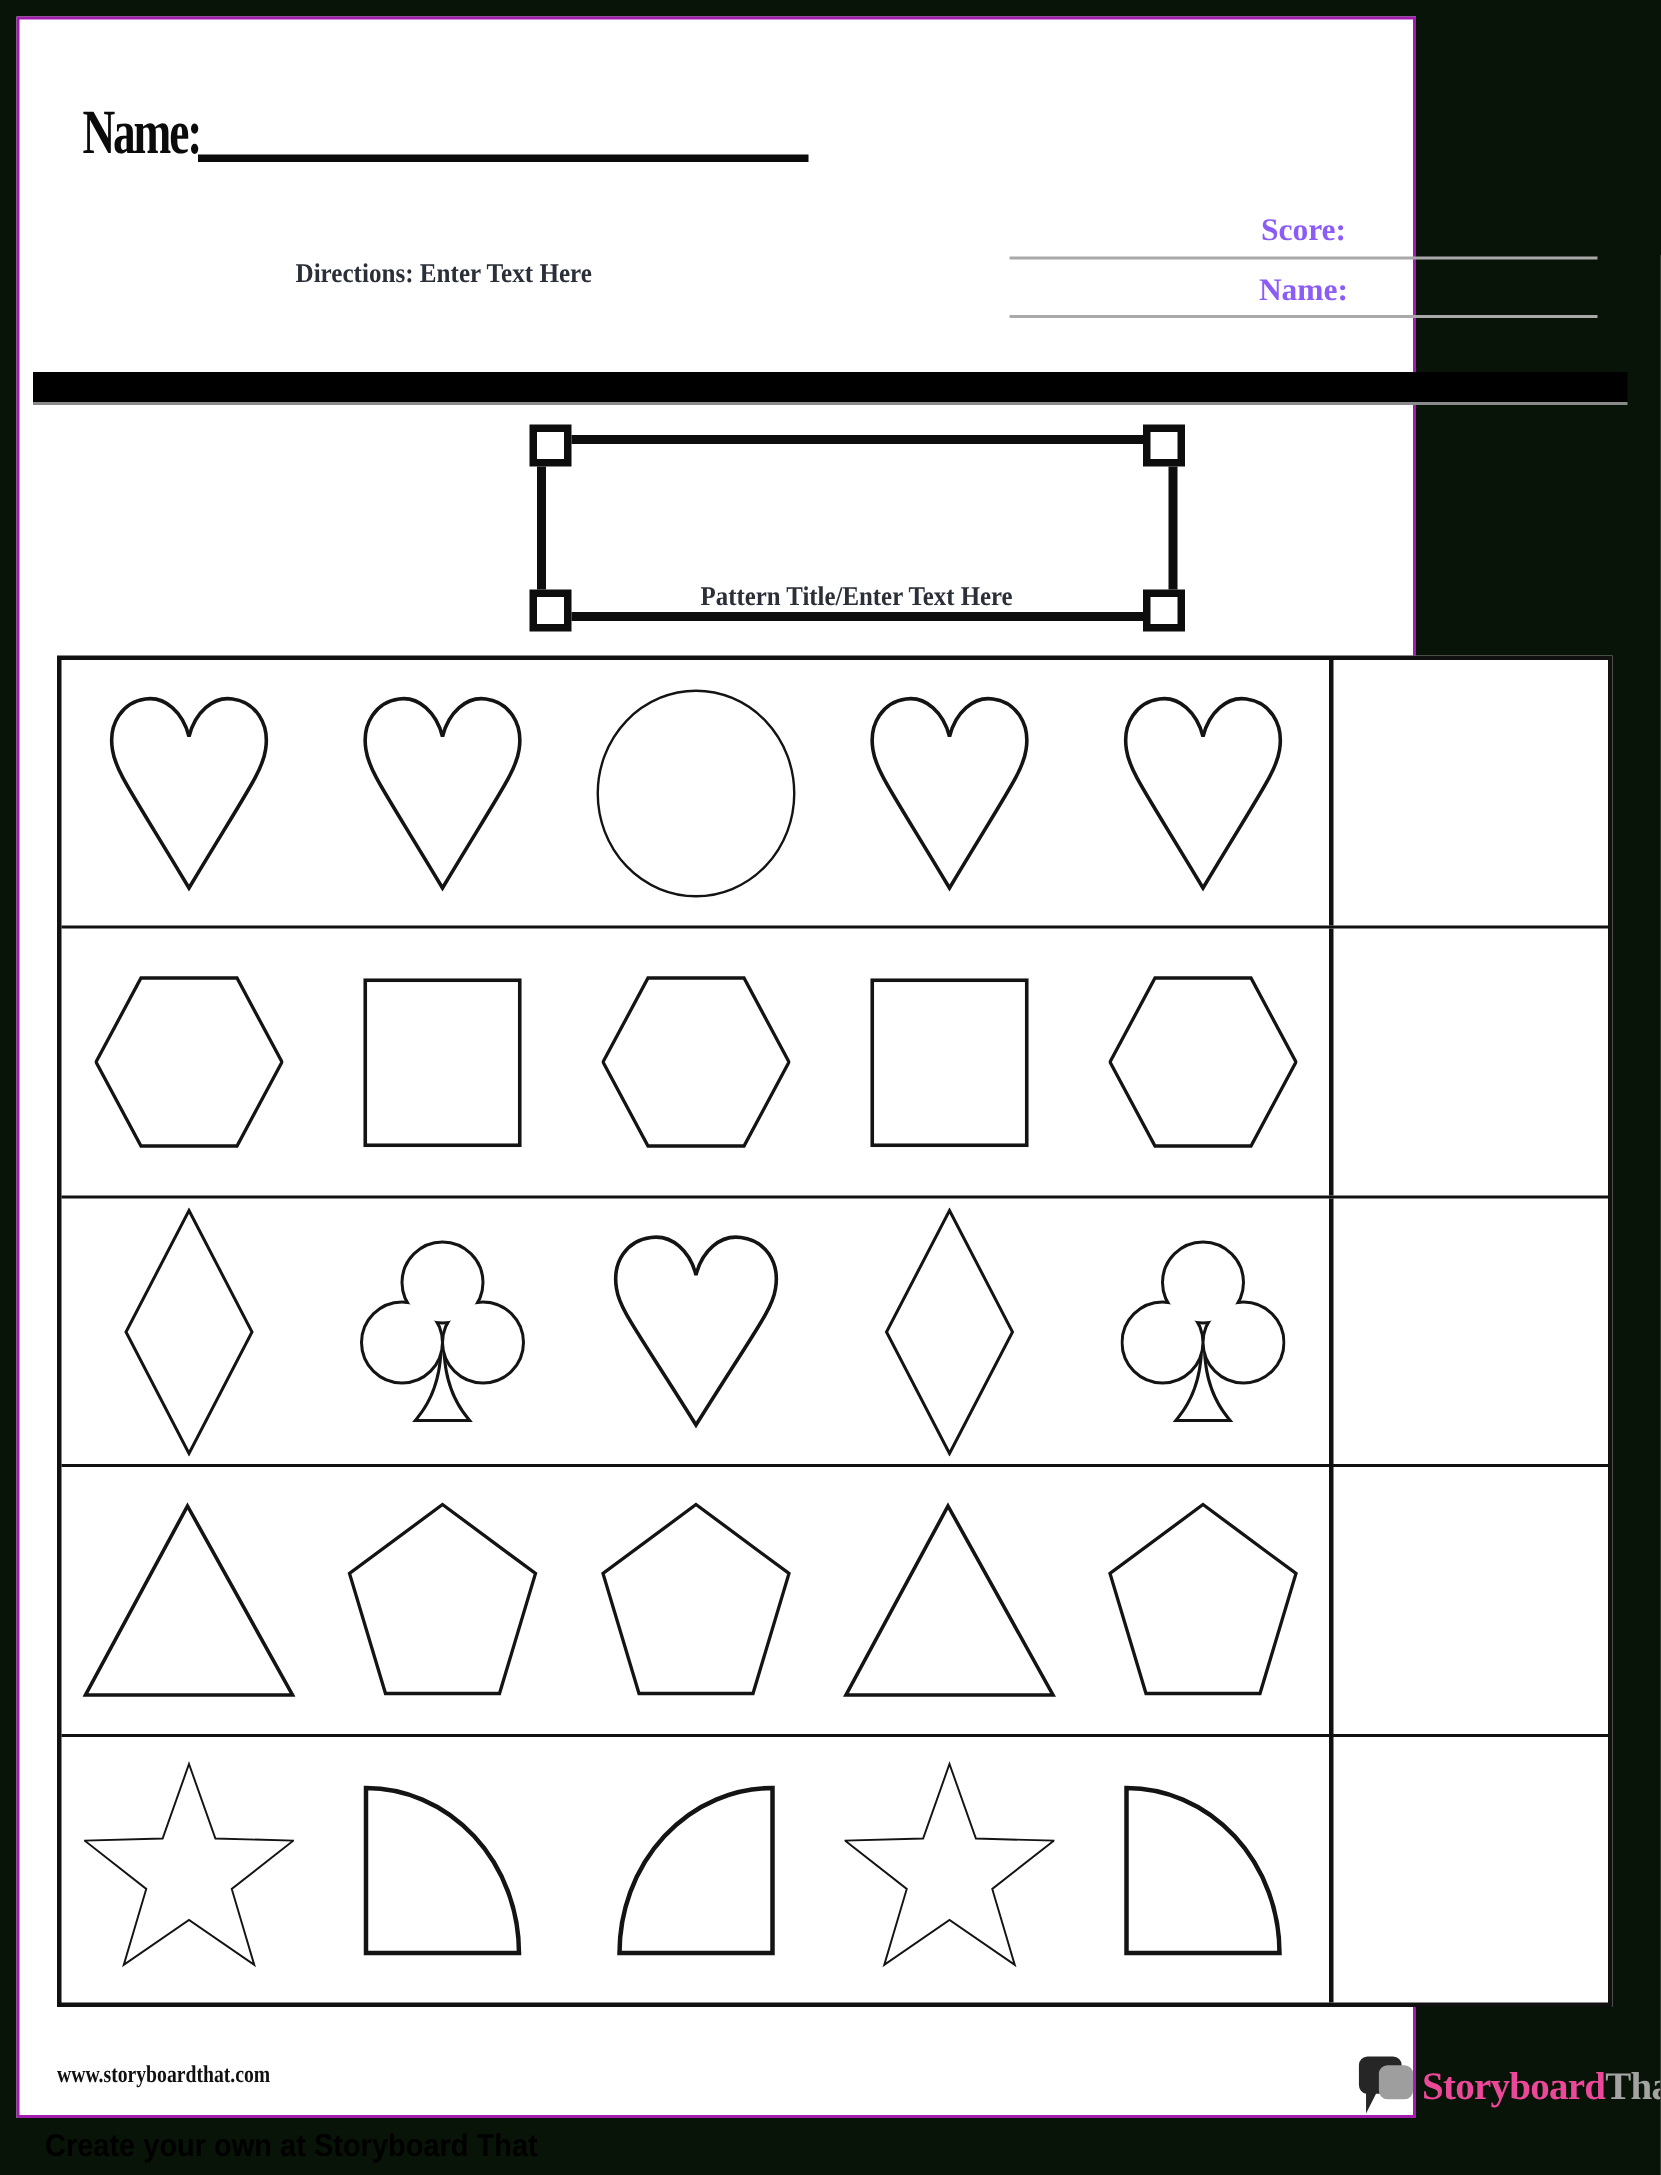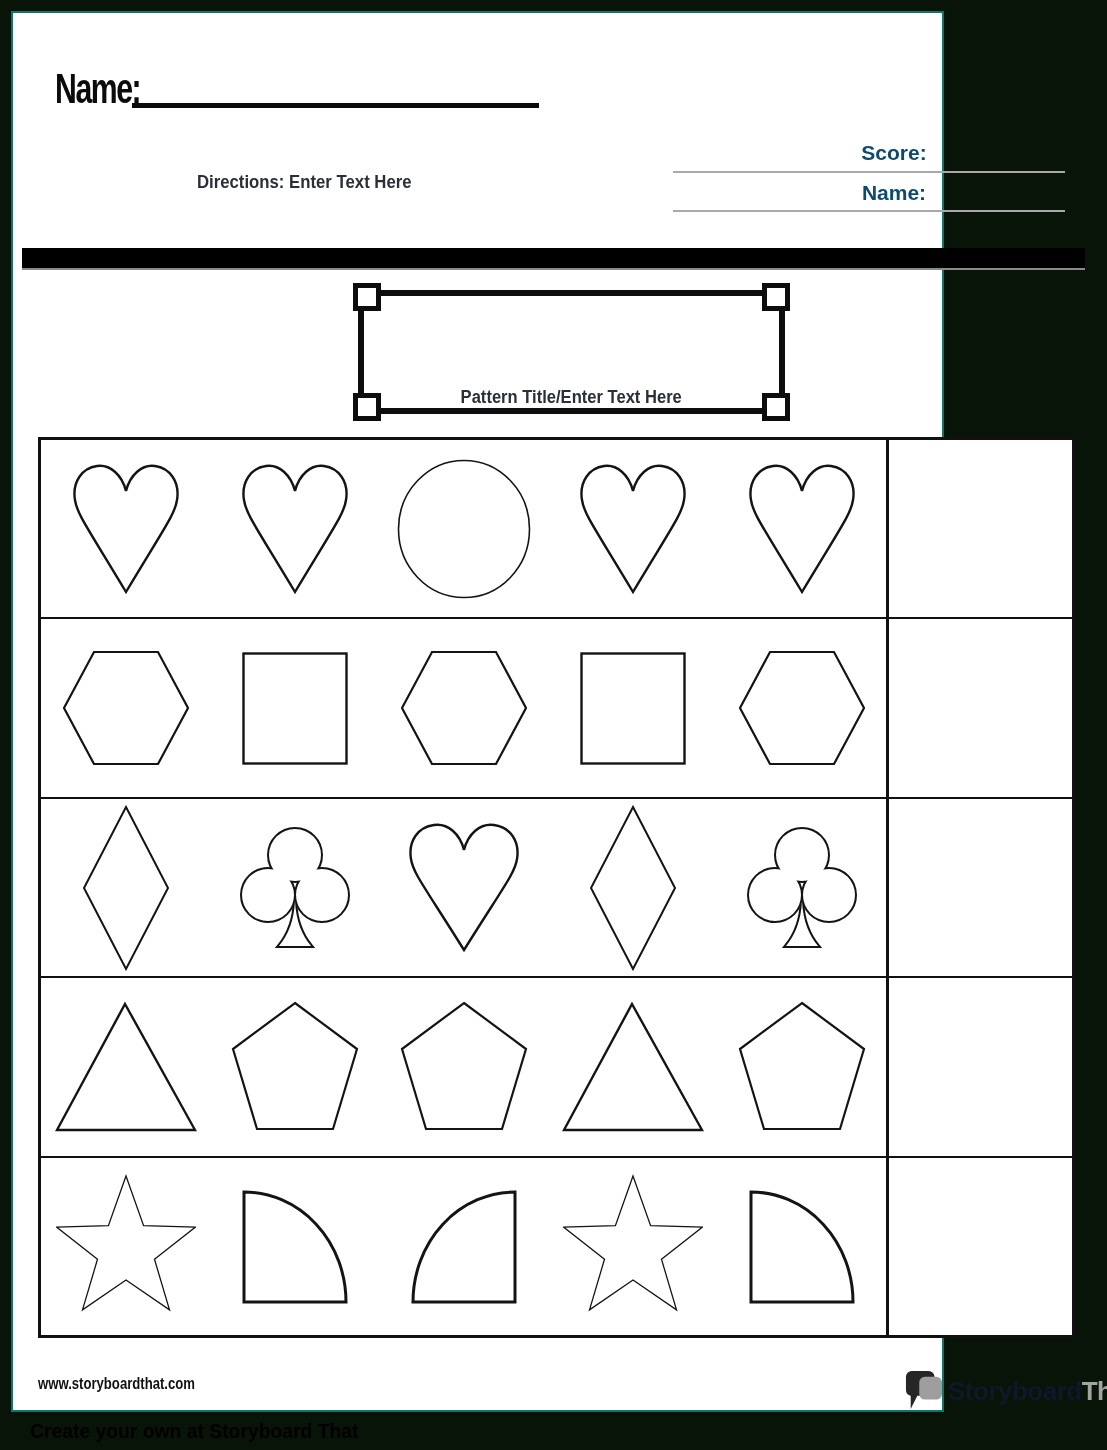--- a/index.html
+++ b/index.html
@@ -1,29 +1,29 @@
 <!DOCTYPE html>
 <html><head>
 <meta charset="utf-8">
 <style>
   html,body{margin:0;padding:0;background:#081408;}
   .canvas{position:relative;width:1107px;height:1450px;background:#081408;
           font-family:"Liberation Sans",sans-serif;overflow:hidden;}
   .page{position:absolute;left:11px;top:11px;width:933px;height:1401px;
-        background:#ffffff;border:2px solid #0f766e;box-sizing:border-box;}
+        background:#ffffff;border:2px solid #a21caf;box-sizing:border-box;font-family:Liberation Serif, serif;}
 
   
   .name-label{position:absolute;left:42px;top:52px;font-size:42px;font-weight:900;
               color:#0b0b0b;letter-spacing:-2px;transform:scaleX(0.72);transform-origin:left top;
               white-space:nowrap;}
   .name-line{position:absolute;left:119px;top:90px;width:407px;height:5px;background:#0b0b0b;}
   .directions{position:absolute;left:184px;top:159px;font-size:18px;font-weight:700;color:#2b2f38;
               transform:scaleX(0.93);transform-origin:left top;white-space:nowrap;}
-  .sd-label{position:absolute;left:685px;width:392px;text-align:center;font-size:21px;
-            font-weight:700;color:#0c4a6e;}
+  .sd-label{position:absolute;left:660px;width:392px;text-align:center;font-size:21px;
+            font-weight:700;color:#8b5cf6;}
   .score-label{top:128px;}
   .date-label{top:168px;}
   .sd-line{position:absolute;left:660px;width:392px;height:2px;background:#a9a9a9;}
   .score-line{top:158px;}
   .date-line{top:197px;}
   .black-bar{position:absolute;left:9px;top:235px;width:1063px;height:20px;background:#000000;
              border-bottom:2px solid #8a8a8a;}
 
   
   .title-frame{position:absolute;left:345px;top:277px;width:427px;height:124px;
@@ -44,21 +44,21 @@
   .grid-row:last-child{border-bottom:none;}
   .shape-area{width:845px;display:flex;}
   .shape-slot{flex:1;display:flex;align-items:center;justify-content:center;}
   .answer-cell{flex:1;border-left:3px solid #111111;}
 
   
   .site-url{position:absolute;left:25px;top:1362px;font-size:16px;font-weight:600;color:#111111;
             transform:scaleX(0.82);transform-origin:left top;white-space:nowrap;}
   .logo{position:absolute;left:892px;top:1356px;display:flex;align-items:center;}
   .logo svg{display:block;margin-right:5px;}
-  .logo-dark{font-size:26px;font-weight:600;color:#0f172a;letter-spacing:-0.5px;}
+  .logo-dark{font-size:26px;font-weight:600;color:#ec4899;letter-spacing:-0.5px;}
   .logo-light{font-size:26px;font-weight:600;color:#a3a3a3;letter-spacing:-0.5px;}
 
   .bottom-bar{position:absolute;left:0;top:1412px;width:1107px;height:38px;
               display:flex;align-items:center;padding-left:30px;box-sizing:border-box;}
   .bottom-bar span{font-size:21px;font-weight:700;color:#000000;transform:scaleX(0.92);
                    transform-origin:left center;white-space:nowrap;}
 </style>
 </head>
 <body>
 

